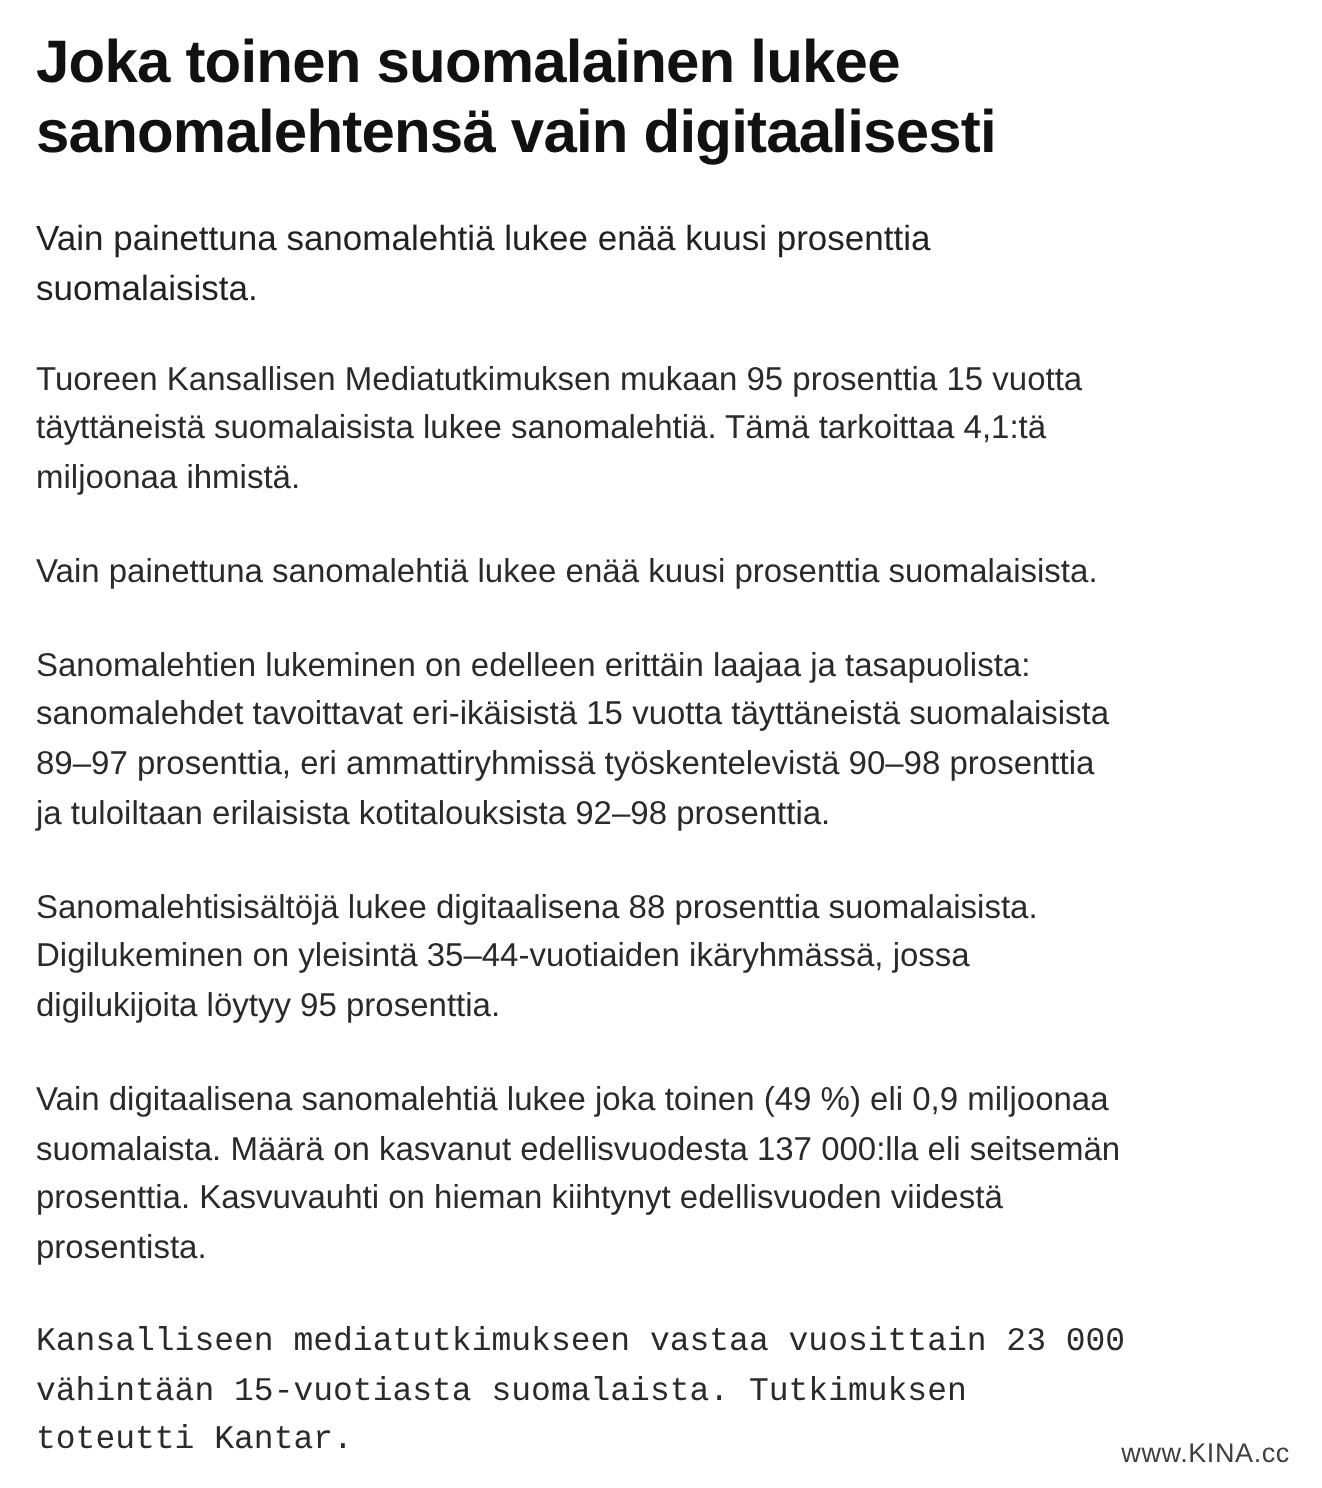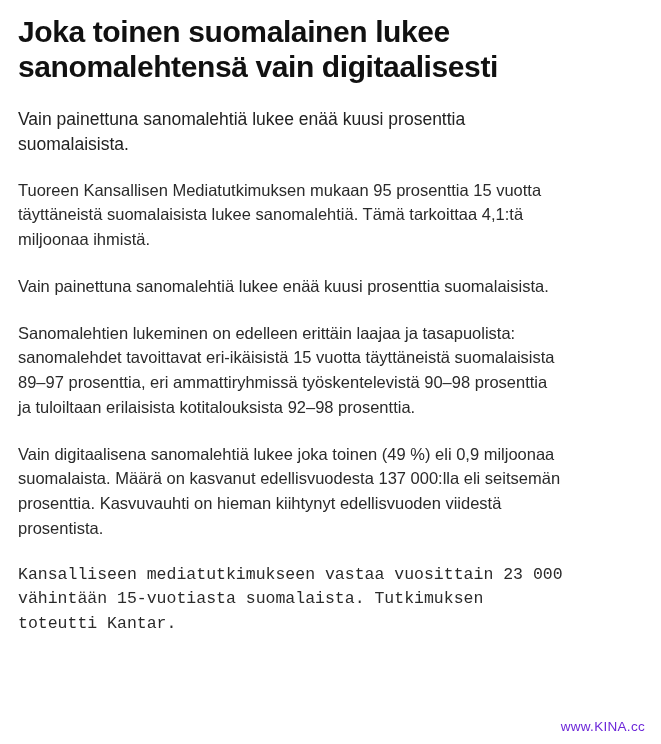--- a/index.html
+++ b/index.html
@@ -42,40 +42,41 @@
   }
   .body-para:last-child {
     margin-bottom: 0;
     font-family: Liberation Mono, monospace;
   }
   .watermark {
     position: absolute;
     right: 16px;
     bottom: 10px;
     font-size: 13.5px;
-    color: #6d28d9;
+    color: #404040;
     letter-spacing: 0.3px;
     font-family: "Liberation Sans", sans-serif;
   }
 </style>
 </head>
 <body>
 
 <div class="article">
 
   <h1 class="headline">Joka toinen suomalainen lukee sanomalehtensä vain digitaalisesti</h1>
 
   <p class="lead">Vain painettuna sanomalehtiä lukee enää kuusi prosenttia suomalaisista.</p>
 
   <p class="body-para">Tuoreen Kansallisen Mediatutkimuksen mukaan 95 prosenttia 15 vuotta täyttäneistä suomalaisista lukee sanomalehtiä. Tämä tarkoittaa 4,1:tä miljoonaa ihmistä.</p>
 
   <p class="body-para">Vain painettuna sanomalehtiä lukee enää kuusi prosenttia suomalaisista.</p>
 
   <p class="body-para">Sanomalehtien lukeminen on edelleen erittäin laajaa ja tasapuolista: sanomalehdet tavoittavat eri-ikäisistä 15 vuotta täyttäneistä suomalaisista 89–97 prosenttia, eri ammattiryhmissä työskentelevistä 90–98 prosenttia ja tuloiltaan erilaisista kotitalouksista 92–98 prosenttia.</p>
 
+  <p class="body-para">Sanomalehtisisältöjä lukee digitaalisena 88 prosenttia suomalaisista. Digilukeminen on yleisintä 35–44-vuotiaiden ikäryhmässä, jossa digilukijoita löytyy 95 prosenttia.</p>
 
   <p class="body-para">Vain digitaalisena sanomalehtiä lukee joka toinen (49 %) eli 0,9 miljoonaa suomalaista. Määrä on kasvanut edellisvuodesta 137 000:lla eli seitsemän prosenttia. Kasvuvauhti on hieman kiihtynyt edellisvuoden viidestä prosentista.</p>
 
   <p class="body-para">Kansalliseen mediatutkimukseen vastaa vuosittain 23 000 vähintään 15-vuotiasta suomalaista. Tutkimuksen toteutti Kantar.</p>
 
 </div>
 
 <div class="watermark">www.KINA.cc</div>
 
 </body></html>

